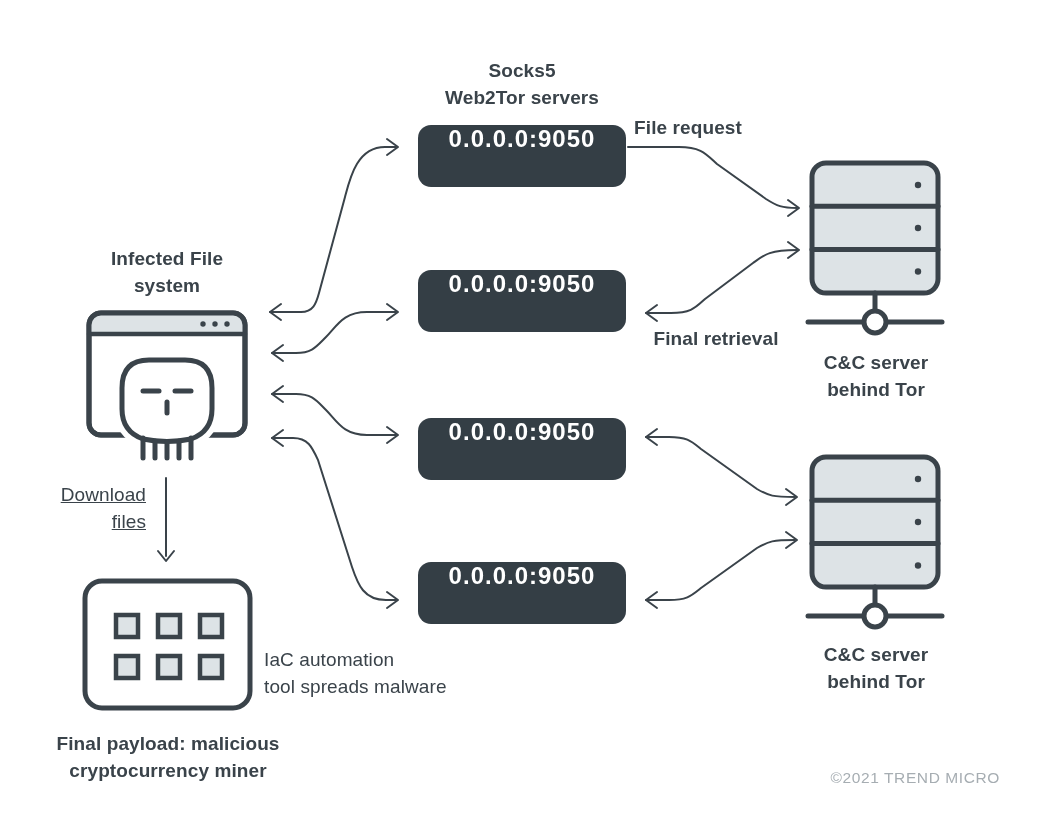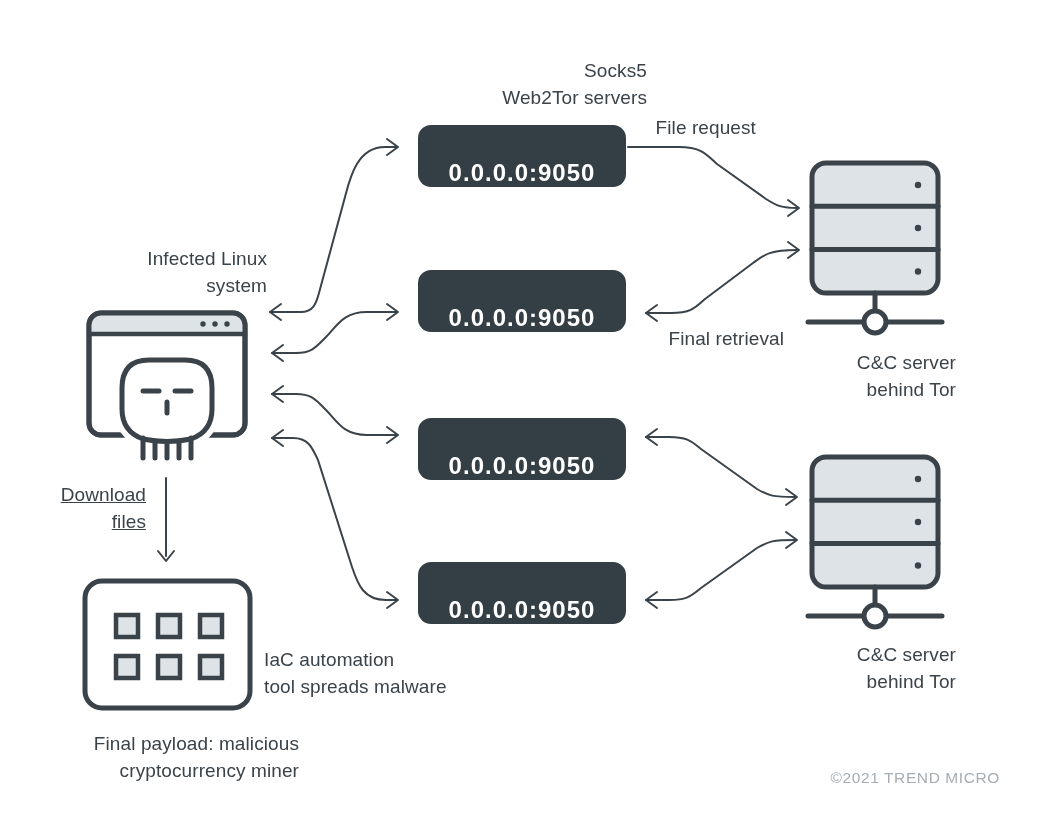--- a/index.html
+++ b/index.html
@@ -16,25 +16,25 @@
   }
   #overlay{position:absolute;left:0;top:0;width:1043px;height:834px;}
   .flow{stroke:var(--ink);stroke-width:2;fill:none;stroke-linecap:round;stroke-linejoin:round;}
   .thick{stroke:var(--ink);stroke-width:5;fill:none;stroke-linecap:round;stroke-linejoin:round;}
   .thick-fill-white{stroke:var(--ink);stroke-width:5;fill:#fff;stroke-linecap:round;stroke-linejoin:round;}
   .thick-fill-panel{stroke:var(--ink);stroke-width:5;fill:var(--panel);stroke-linejoin:round;}
   .sq{stroke:var(--ink);stroke-width:4.5;fill:var(--panel);}
   .halo{stroke:#fff;fill:#fff;stroke-linecap:round;stroke-linejoin:round;}
   .dot{fill:var(--ink);}
   .lbl{position:absolute;font-size:19px;line-height:27px;letter-spacing:.1px;}
-  .center{text-align:right;}
+  .center{text-align:center;font-weight:bold;}
   .right{text-align:right;}
   .proxy-box{
     position:absolute;left:418px;width:208px;height:62px;border-radius:13px;
-    background:var(--box);display:flex;align-items:flex-end;justify-content:center;
+    background:var(--box);display:flex;align-items:flex-start;justify-content:center;
     color:#fff;font-weight:bold;font-size:24px;letter-spacing:1px;
   }
   #copyright{position:absolute;left:820px;top:769px;width:180px;text-align:right;
     color:var(--muted);font-size:15.5px;letter-spacing:.6px;}
 </style>
 </head>
 <body>
 
 <div id="stage">
 
@@ -141,21 +141,21 @@
       <circle cx="875" cy="616" r="11" class="thick-fill-white"></circle>
     </g>
   </svg>
 
   <div class="lbl center" style="left:397px;top:57px;width:250px;">
     <div>Socks5</div>
     <div>Web2Tor servers</div>
   </div>
 
   <div class="lbl center" style="left:67px;top:245px;width:200px;">
-    <div>Infected Linux</div>
+    <div>Infected File</div>
     <div>system</div>
   </div>
 
   <div class="proxy-box" style="top:125px;">
     <span>0.0.0.0:9050</span>
   </div>
   <div class="proxy-box" style="top:270px;">
     <span>0.0.0.0:9050</span>
   </div>
   <div class="proxy-box" style="top:418px;">

